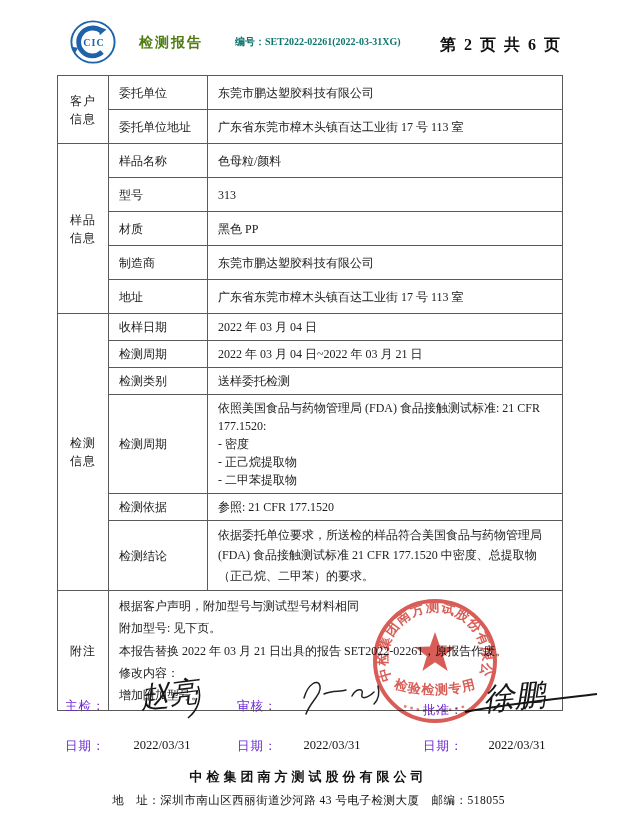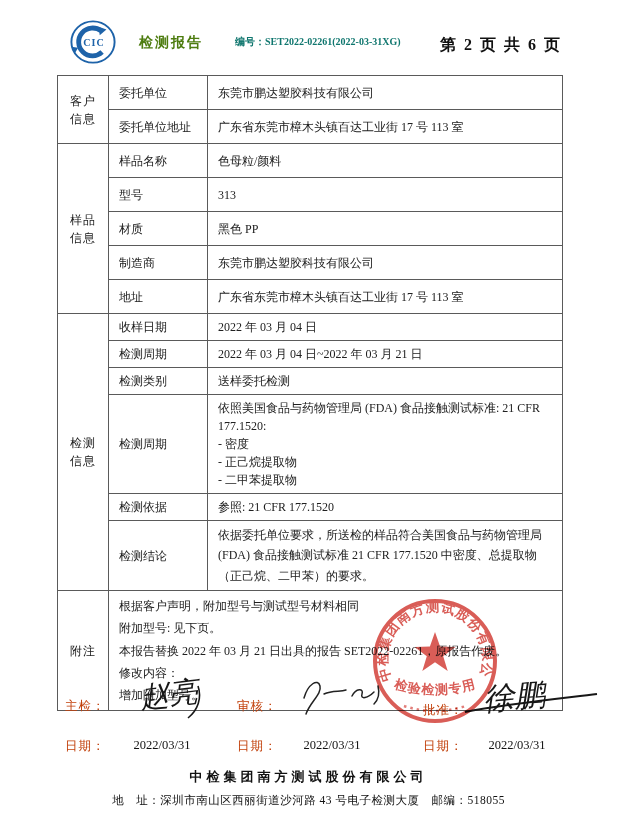--- a/index.html
+++ b/index.html
@@ -24,21 +24,21 @@
   }
   td.grp { width:51px; text-align:center; white-space:pre-line; padding:4px 2px; letter-spacing:1px; }
   td.lbl { width:99px; }
   td.val { width:355px; }
   td.multi { white-space:pre-line; line-height:1.75; }
   tr.h34 td { height:34px; }
   tr.h25 td { height:25px; }
 
   
   .sign-area { position:absolute; left:57px; top:668px; width:505px; height:95px; font-size:12.5px; }
-  .sign-area .role, .sign-area .dlabel { position:absolute; letter-spacing:1px; color:#c2410c; }
+  .sign-area .role, .sign-area .dlabel { position:absolute; letter-spacing:1px; color:#6d28d9; }
   .sig-svg { position:absolute; }
   .dval { position:absolute; width:120px; text-align:center; font-size:12.5px; color:#111; }
 
   
   .seal { position:absolute; left:370px; top:596px; width:130px; height:130px; opacity:0.87; mix-blend-mode:multiply; pointer-events:none; }
 
   
   .footer { position:absolute; left:0; top:768px; width:617px; text-align:center; color:#111; }
   .footer .company { font-size:13px; font-weight:bold; letter-spacing:4px; margin-bottom:7px; }
   .footer .line { font-size:11.5px; margin-bottom:4px; letter-spacing:0.5px; }

